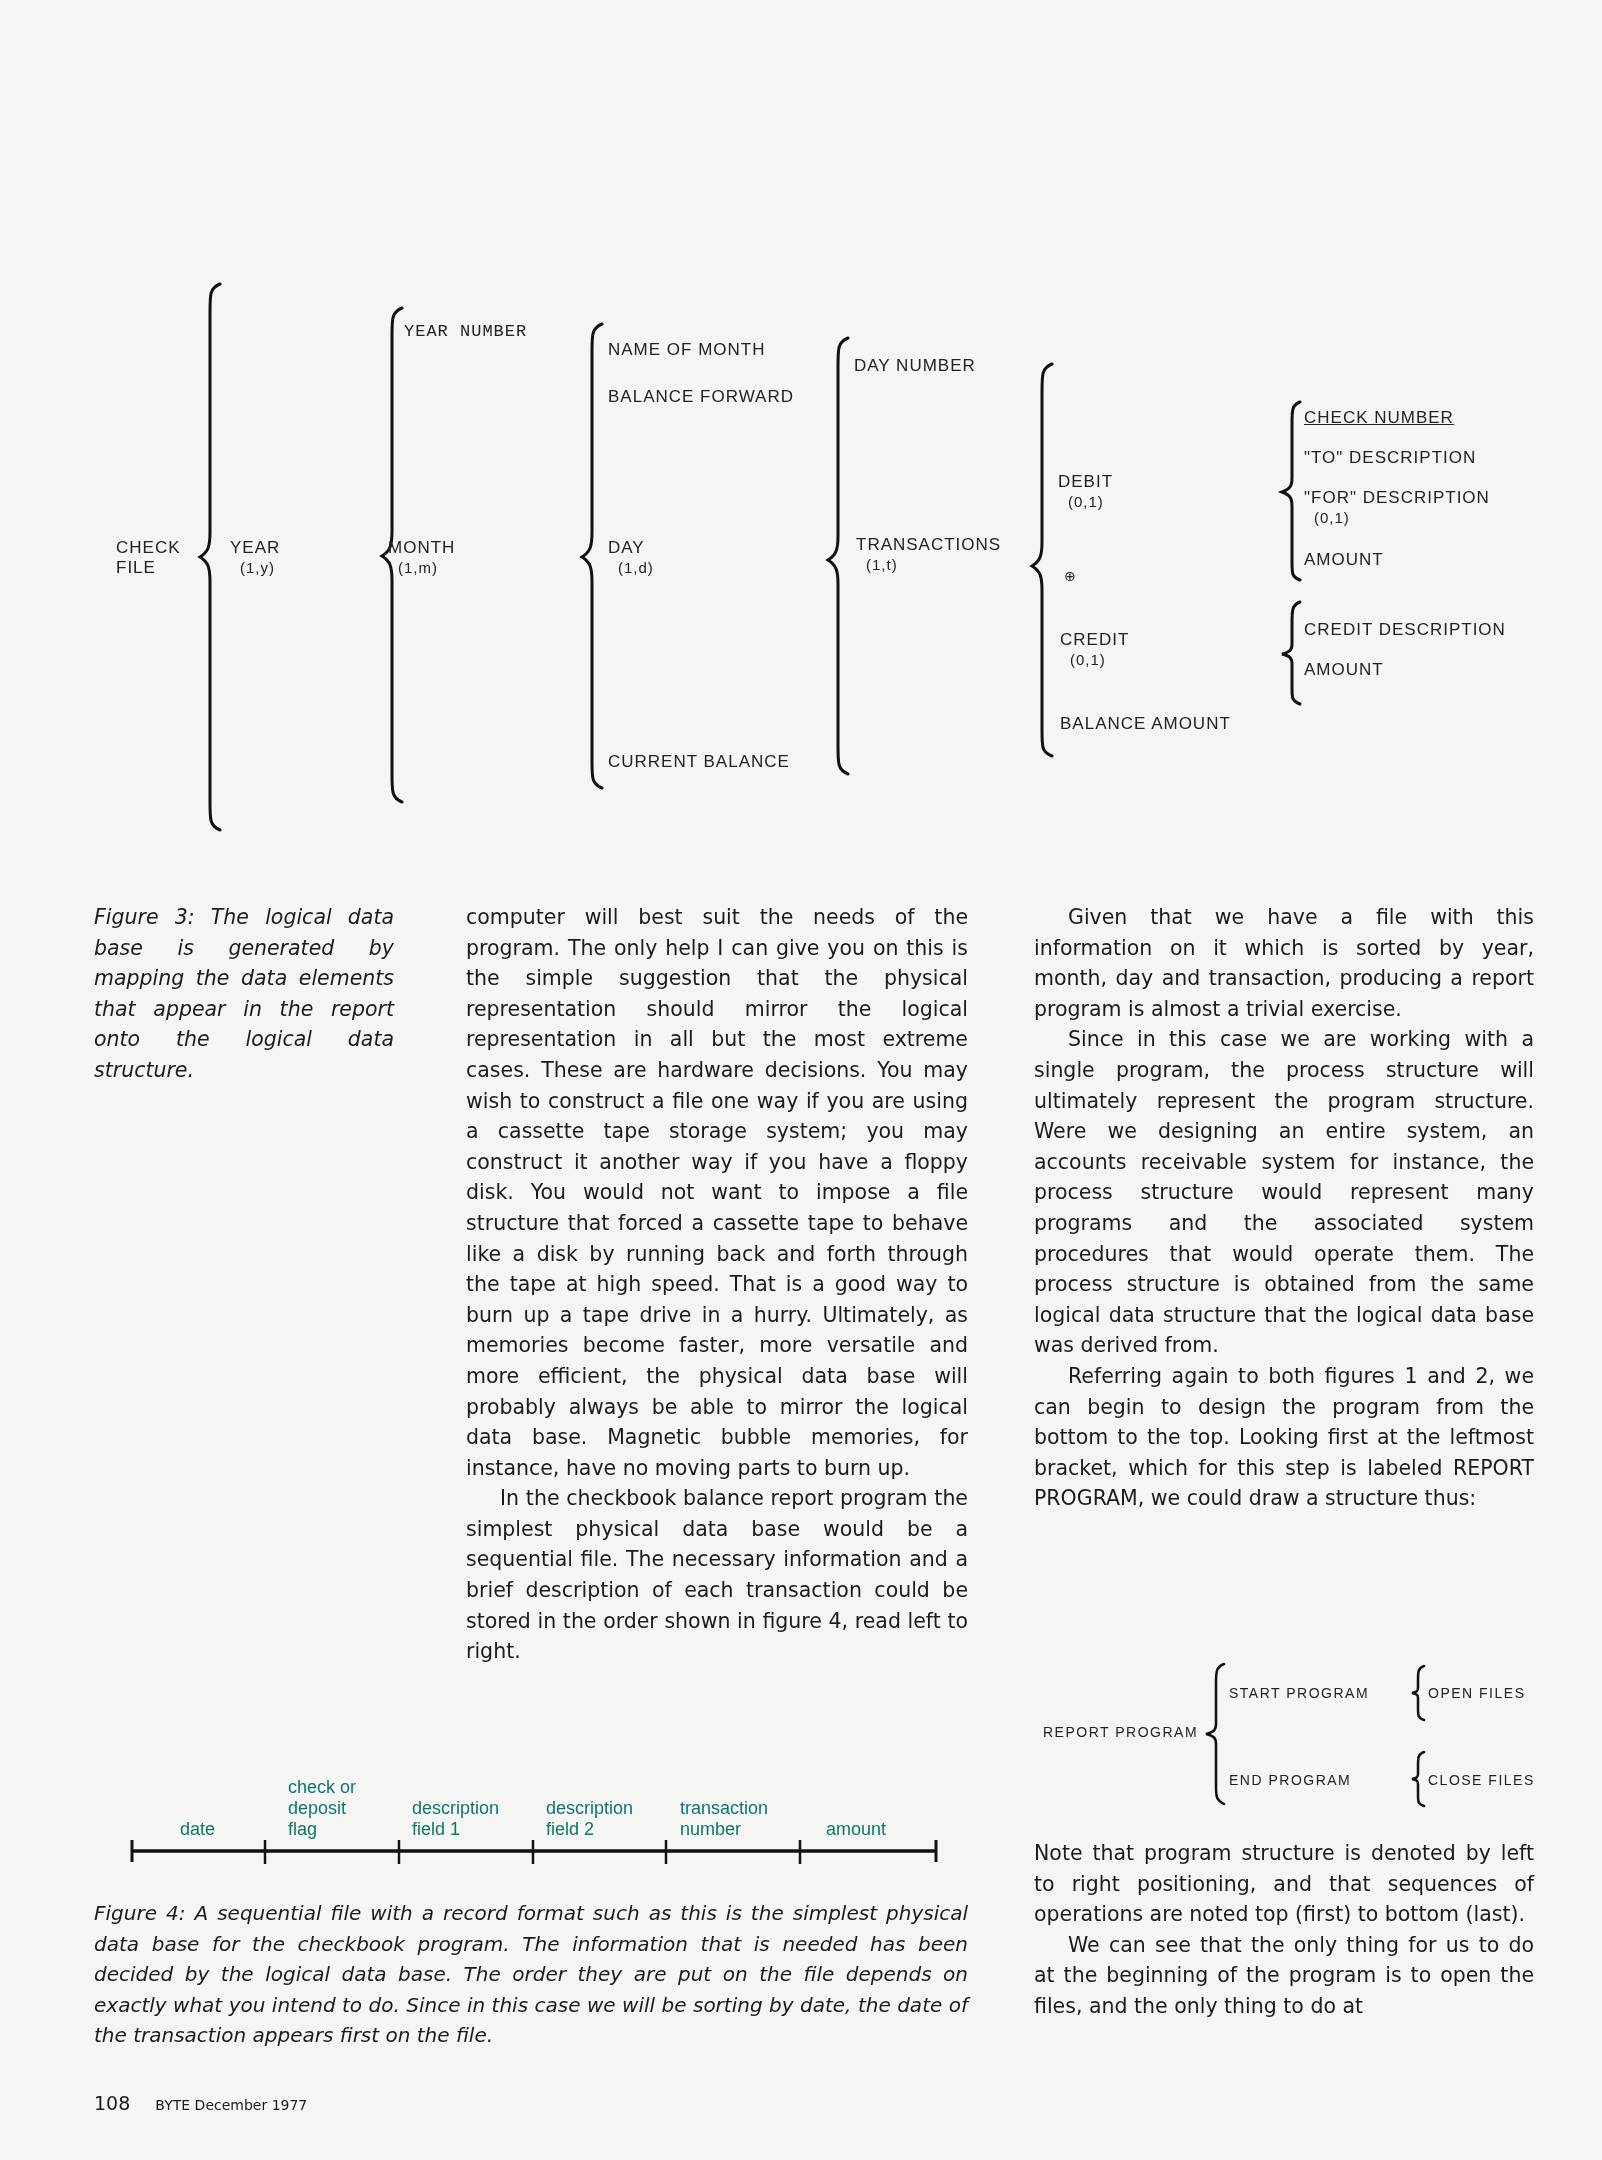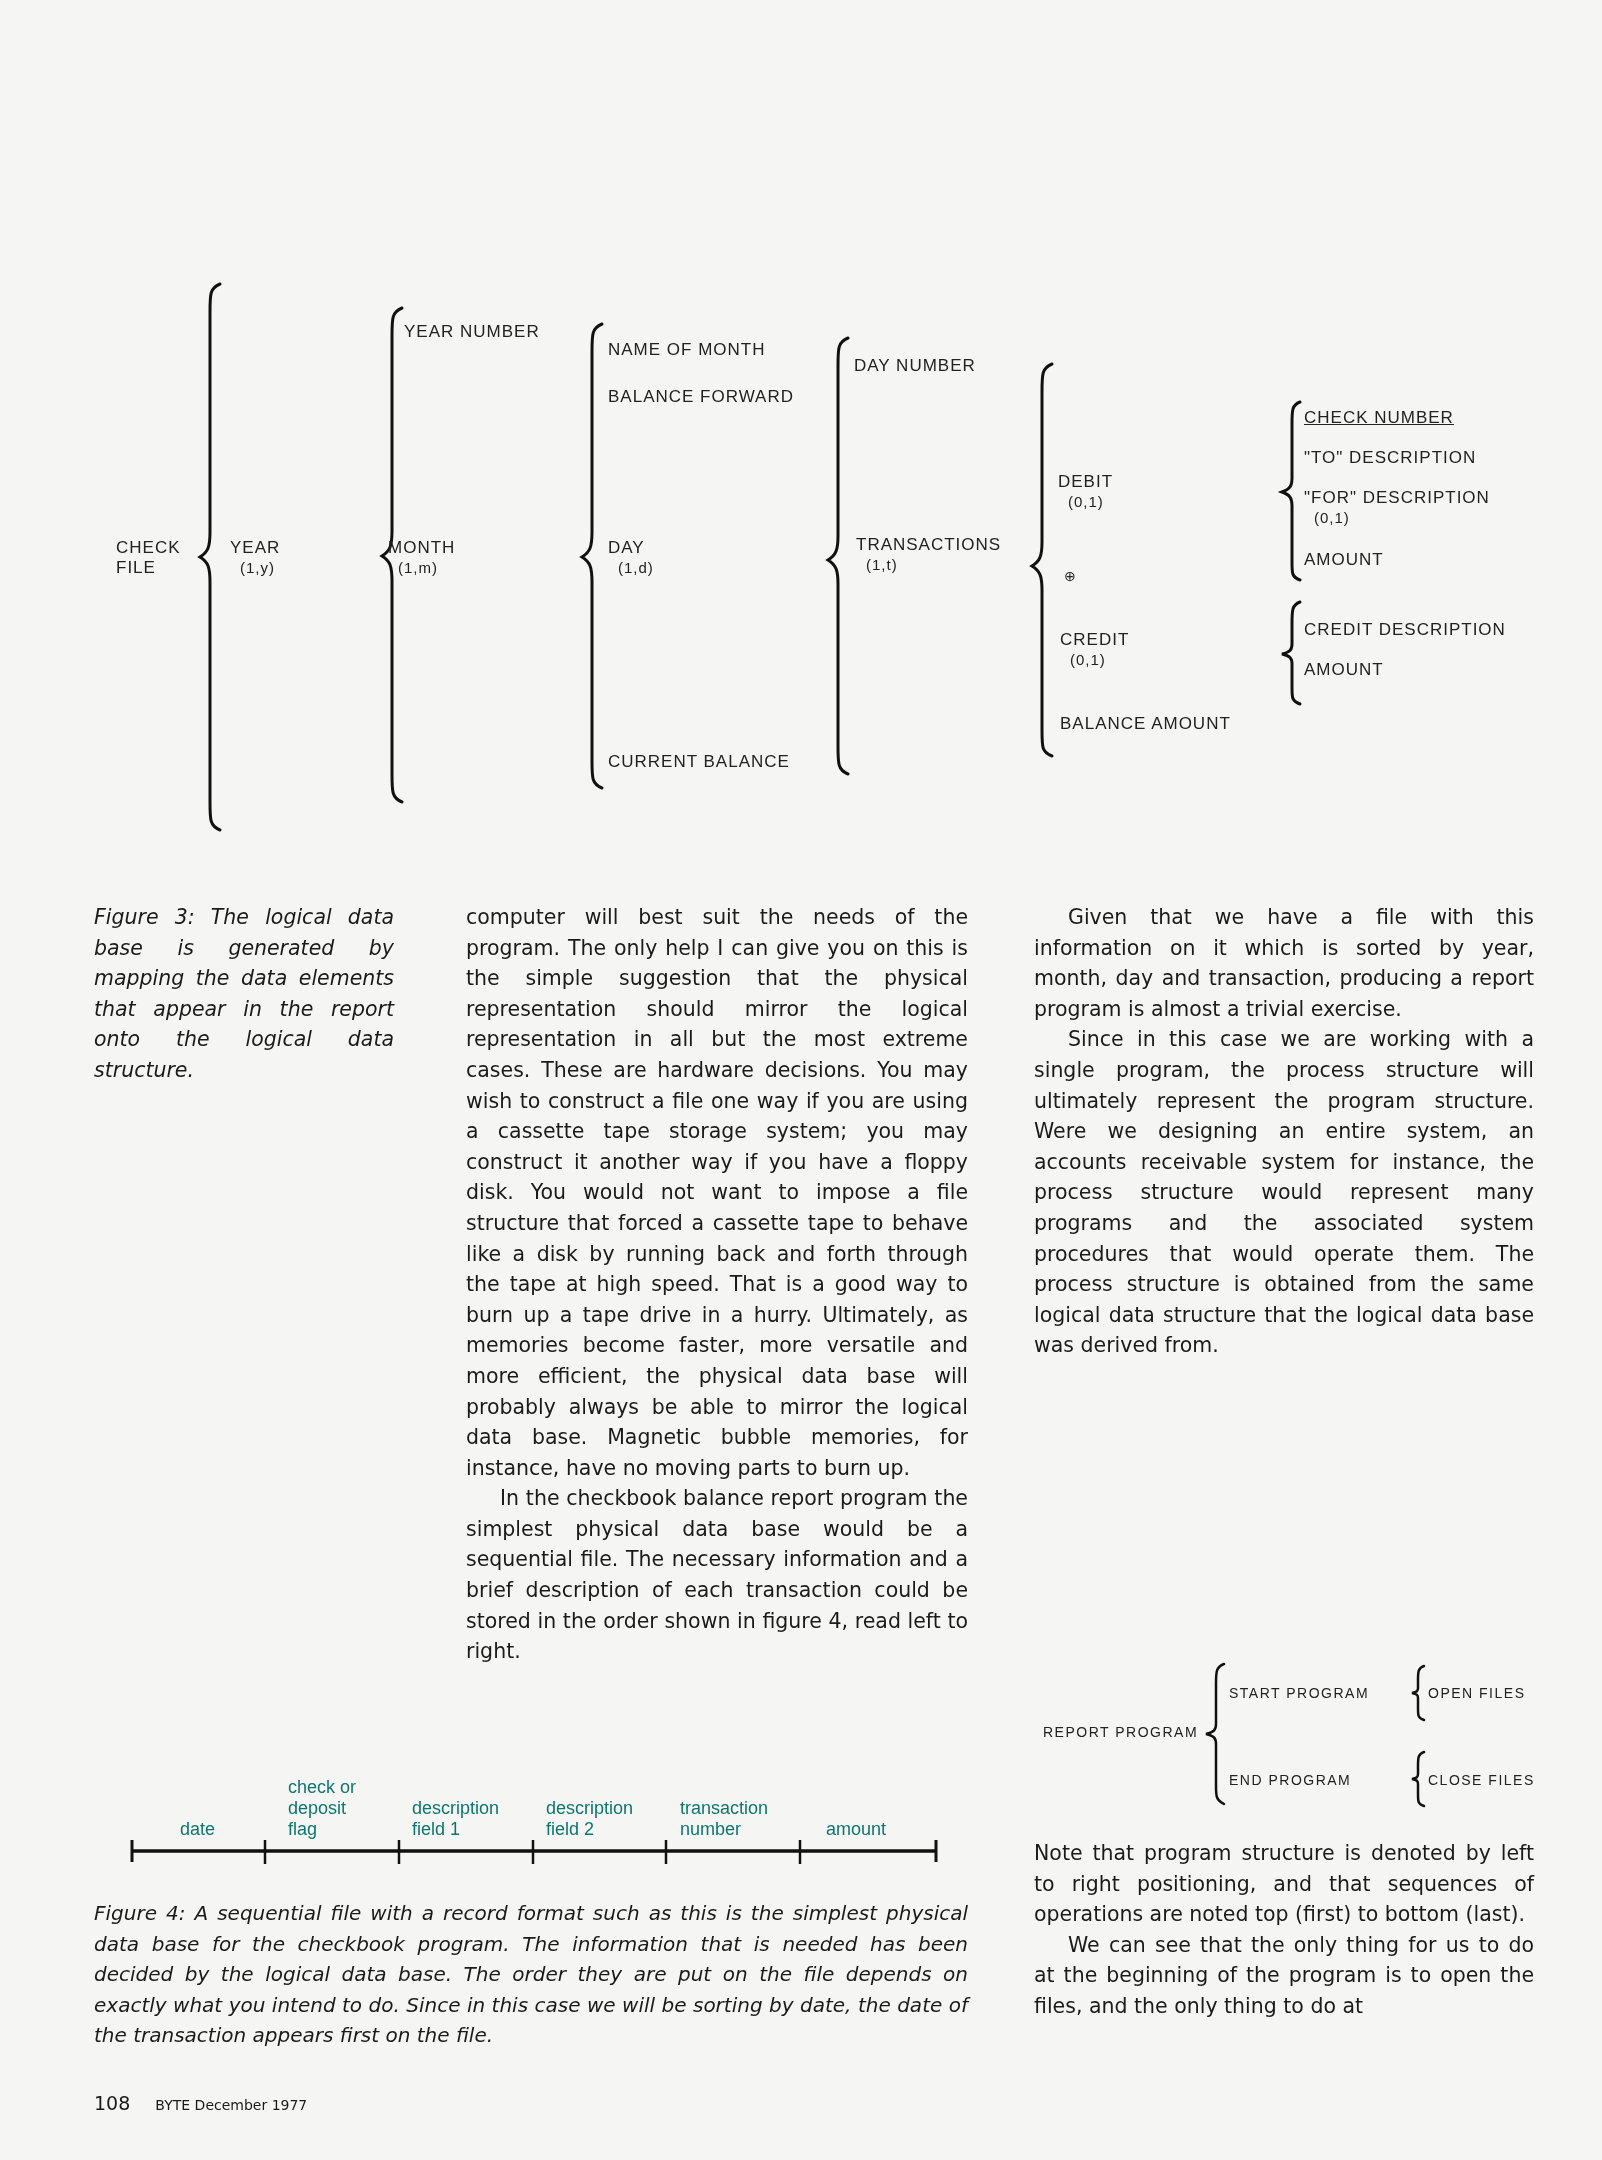--- a/index.html
+++ b/index.html
@@ -48,21 +48,21 @@
     <path d="M22 2 C12 6, 12 12, 12 30 L12 250 C12 265, 10 270, 2 275 C10 280, 12 285, 12 300 L12 520 C12 538, 12 544, 22 548"></path>
   </svg>
 
   <div class="dlabel" style="left:230px; top:538px;">
     <span>YEAR</span>
     <span class="sub">(1,y)</span>
   </div>
   <svg class="br" style="left:380px; top:306px;" width="30" height="500">
     <path d="M22 2 C12 6, 12 12, 12 30 L12 225 C12 240, 10 245, 2 250 C10 255, 12 260, 12 275 L12 468 C12 486, 12 492, 22 496"></path>
   </svg>
-  <div class="dlabel" style="left:404px; top:322px;">YEAR NUMBER</div>
+  <div class="dlabel" style="left:404px; top:322px;font-family:Liberation Mono, monospace;">YEAR NUMBER</div>
 
   <div class="dlabel" style="left:388px; top:538px;">
     <span>MONTH</span>
     <span class="sub">(1,m)</span>
   </div>
   <svg class="br" style="left:580px; top:322px;" width="30" height="468">
     <path d="M22 2 C12 6, 12 12, 12 30 L12 210 C12 225, 10 230, 2 235 C10 240, 12 245, 12 260 L12 440 C12 456, 12 462, 22 466"></path>
   </svg>
   <div class="dlabel" style="left:608px; top:340px;">NAME OF MONTH</div>
   <div class="dlabel" style="left:608px; top:387px;">BALANCE FORWARD</div>
@@ -116,20 +116,21 @@
 <div class="caption" style="left:94px; top:902px; width:300px;">Figure 3: The logical data base is generated by mapping the data elements that appear in the report onto the logical data structure.</div>
 
 <div class="col" style="left:466px; top:902px; width:502px;">
   <p>computer will best suit the needs of the program. The only help I can give you on this is the simple suggestion that the physical representation should mirror the logical representation in all but the most extreme cases. These are hardware decisions. You may wish to construct a file one way if you are using a cassette tape storage system; you may construct it another way if you have a floppy disk. You would not want to impose a file structure that forced a cassette tape to behave like a disk by running back and forth through the tape at high speed. That is a good way to burn up a tape drive in a hurry. Ultimately, as memories become faster, more versatile and more efficient, the physical data base will probably always be able to mirror the logical data base. Magnetic bubble memories, for instance, have no moving parts to burn up.</p>
   <p class="ind">In the checkbook balance report program the simplest physical data base would be a sequential file. The necessary information and a brief description of each transaction could be stored in the order shown in figure 4, read left to right.</p>
 </div>
 
 <div class="col" style="left:1034px; top:902px; width:500px;">
   <p class="ind">Given that we have a file with this information on it which is sorted by year, month, day and transaction, producing a report program is almost a trivial exercise.</p>
   <p class="ind">Since in this case we are working with a single program, the process structure will ultimately represent the program structure. Were we designing an entire system, an accounts receivable system for instance, the process structure would represent many programs and the associated system procedures that would operate them. The process structure is obtained from the same logical data structure that the logical data base was derived from.</p>
+  <p class="ind">Referring again to both figures 1 and 2, we can begin to design the program from the bottom to the top. Looking first at the leftmost bracket, which for this step is labeled REPORT PROGRAM, we could draw a structure thus:</p>
 </div>
 
 <div>
   <div class="dlabel small" style="left:1043px; top:1722px;">REPORT PROGRAM</div>
   <svg class="br" style="left:1204px; top:1662px;" width="26" height="144">
     <path d="M20 2 C12 5, 12 10, 12 22 L12 62 C12 68, 10 70, 2 72 C10 74, 12 76, 12 82 L12 124 C12 134, 12 138, 20 142" style="stroke-width:2.5"></path>
   </svg>
   <div class="dlabel small" style="left:1229px; top:1683px;">START PROGRAM</div>
   <div class="dlabel small" style="left:1229px; top:1770px;">END PROGRAM</div>
   <svg class="br" style="left:1410px; top:1664px;" width="20" height="58">

